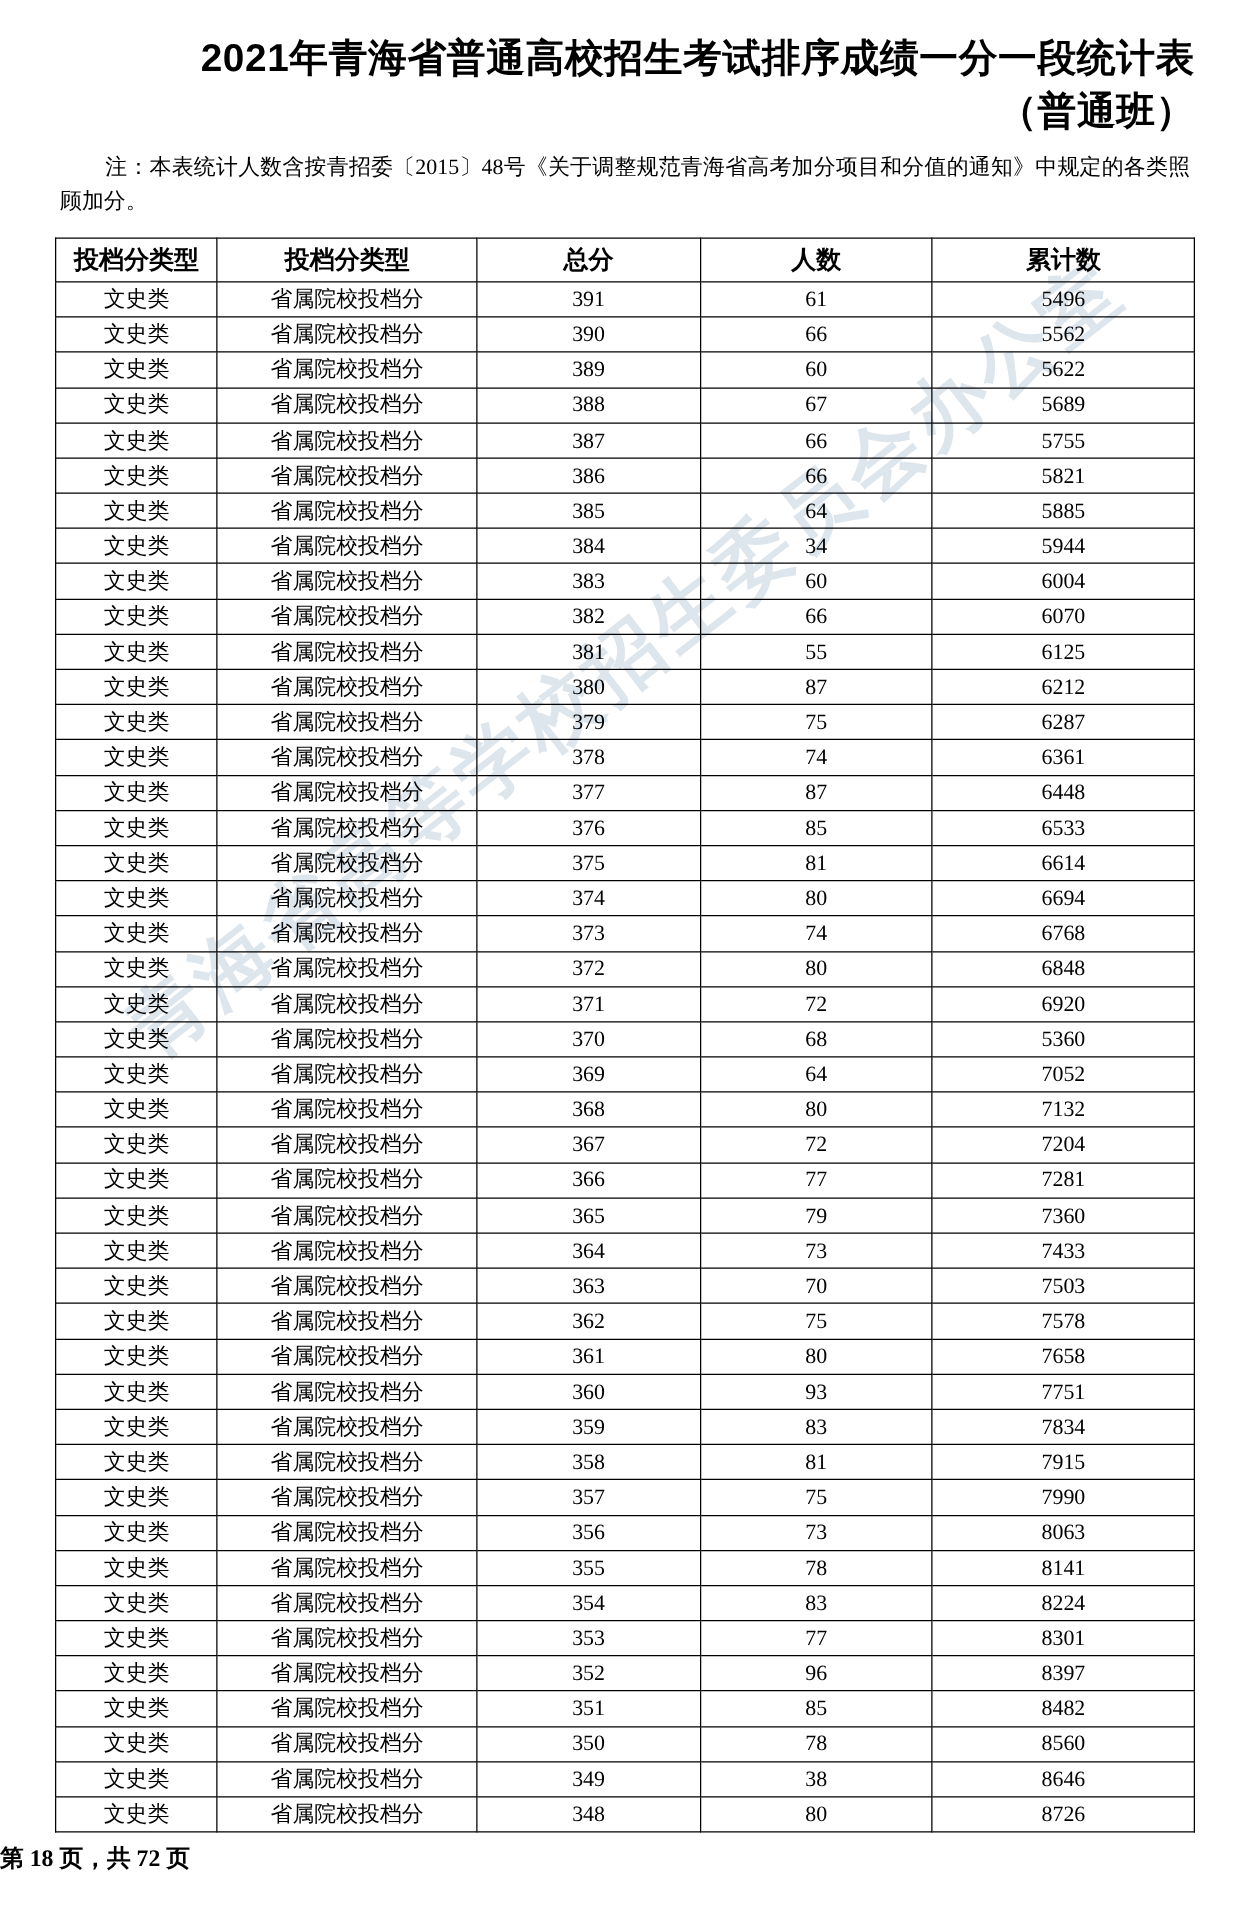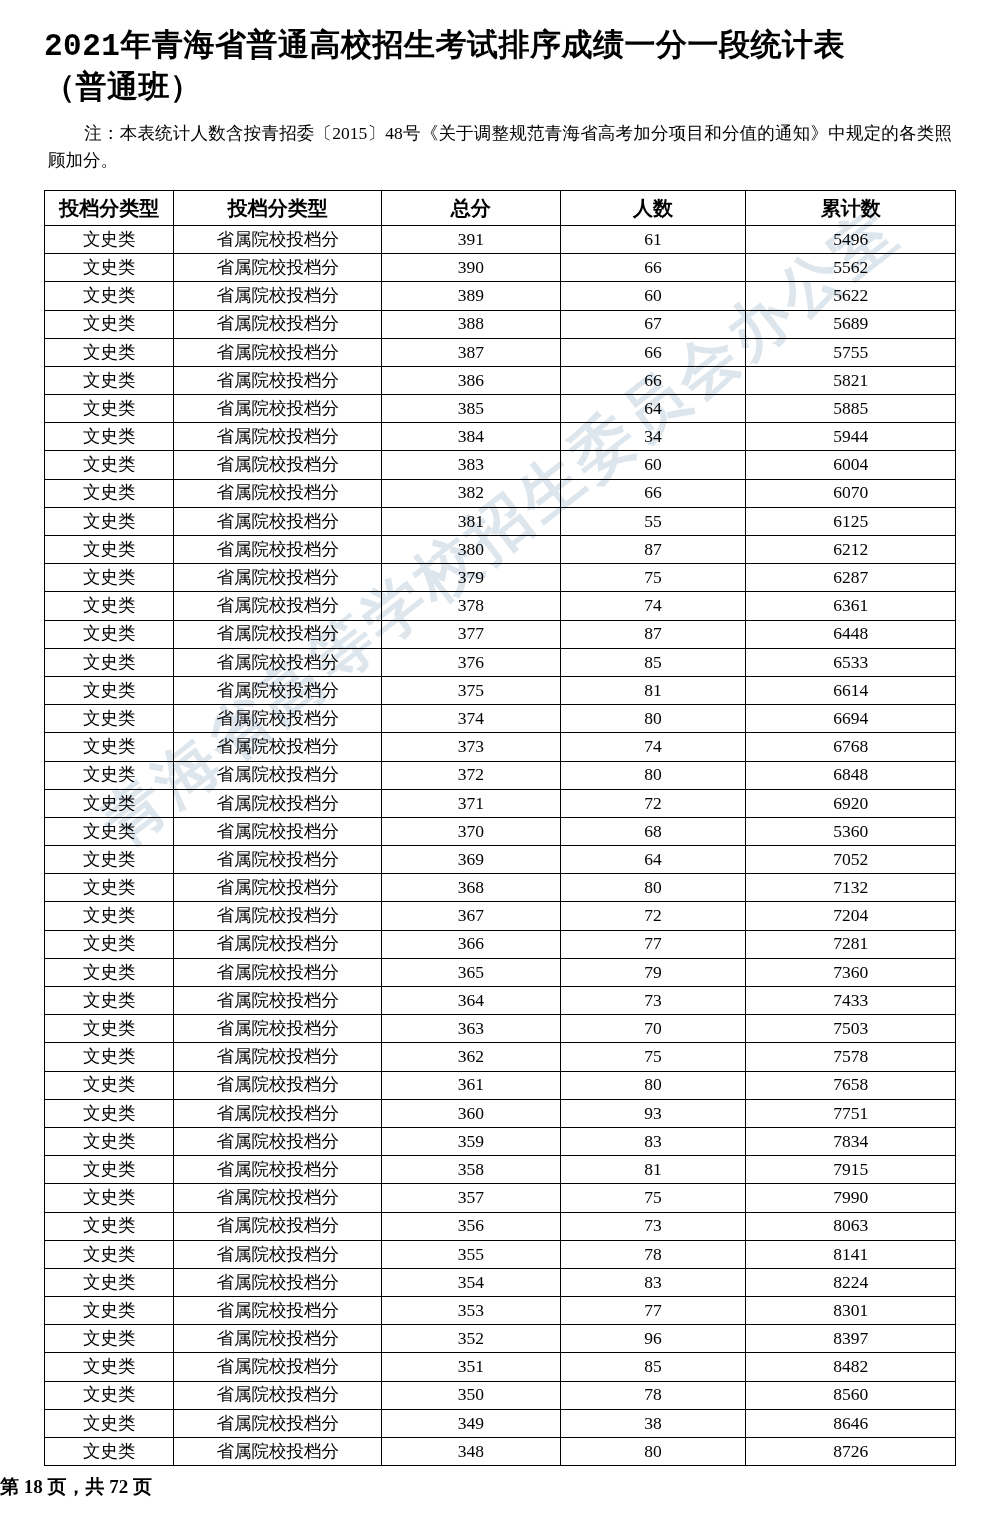--- a/index.html
+++ b/index.html
@@ -18,27 +18,27 @@
 
   .page {
     position: relative;
     width: 1000px;
     height: 1526px;
     box-sizing: border-box;
     padding: 26px 44px 0 44px;
   }
 
   .doc-title {
-    text-align: left;
+    text-align: right;
     font-size: 31px;
     font-weight: bold;
     line-height: 1.35;
     letter-spacing: 0.5px;
     margin: 0 0 4px 0;
-    font-family: Liberation Mono, monospace;
+    font-family: Liberation Sans, sans-serif;
   }
   .doc-title .line2 {
     display: block;
   }
 
   .note {
     margin: 10px 4px 16px 4px;
     font-size: 17.5px;
     line-height: 1.55;
     text-align: justify;

